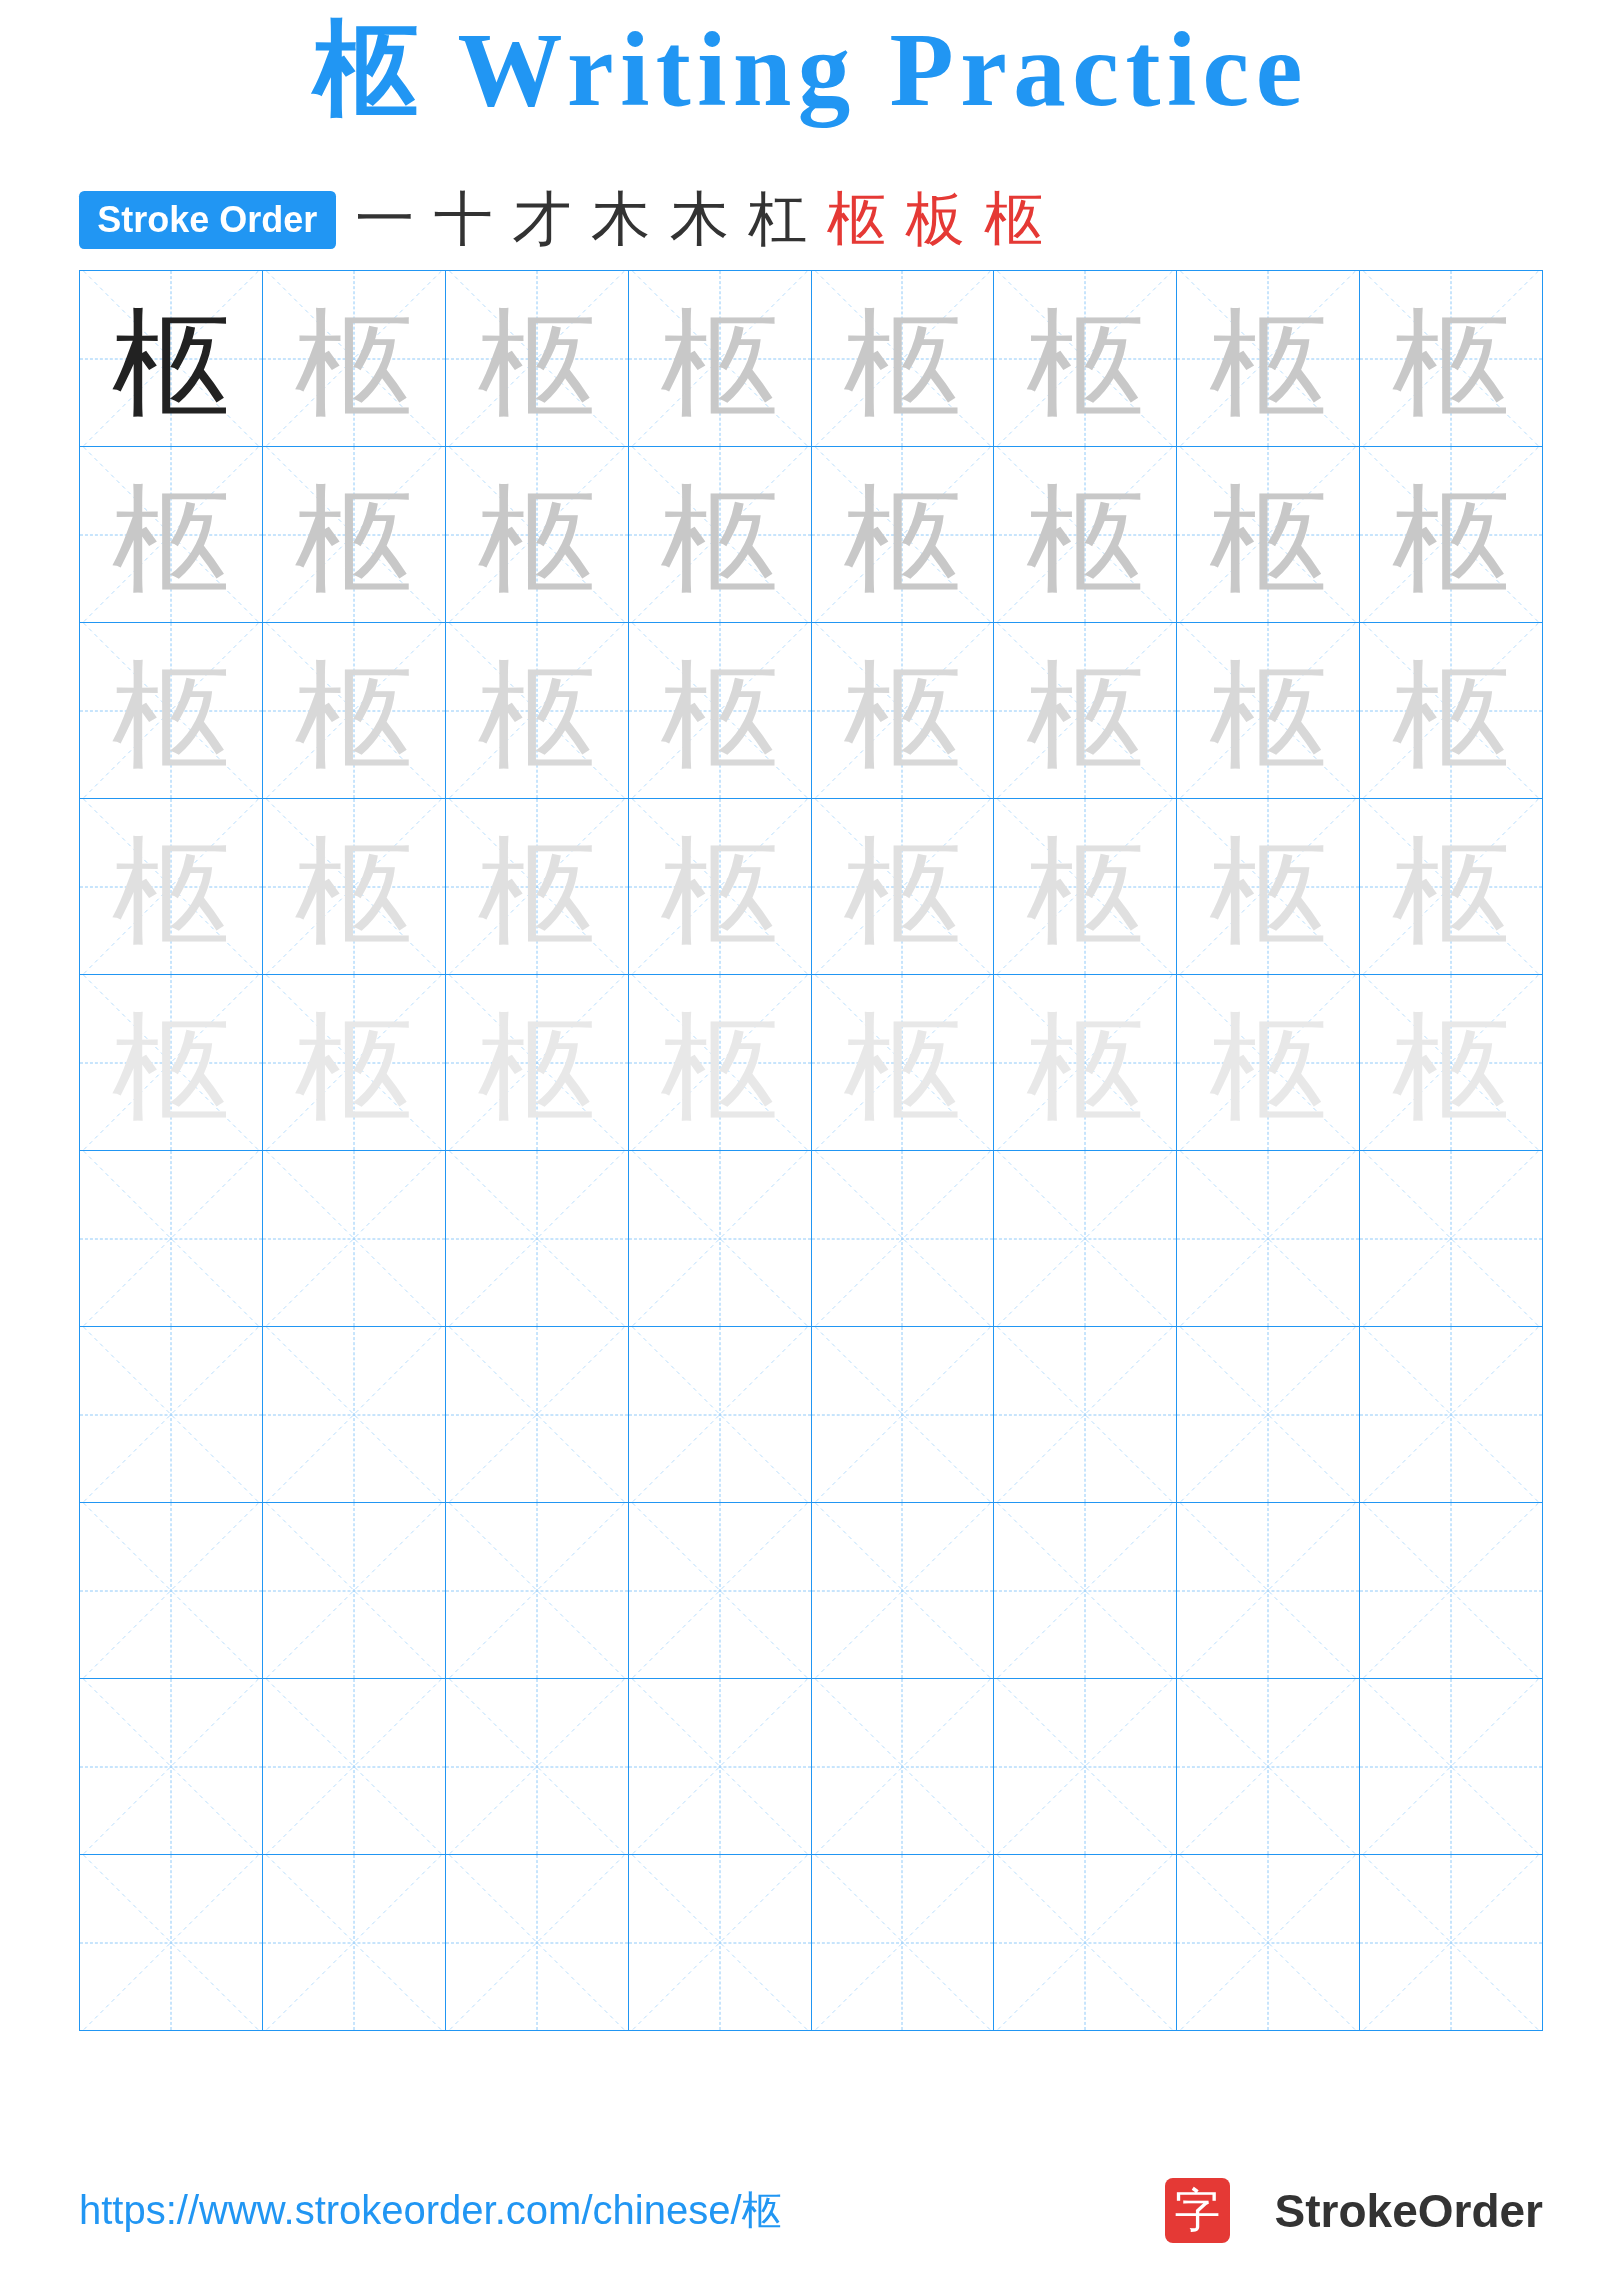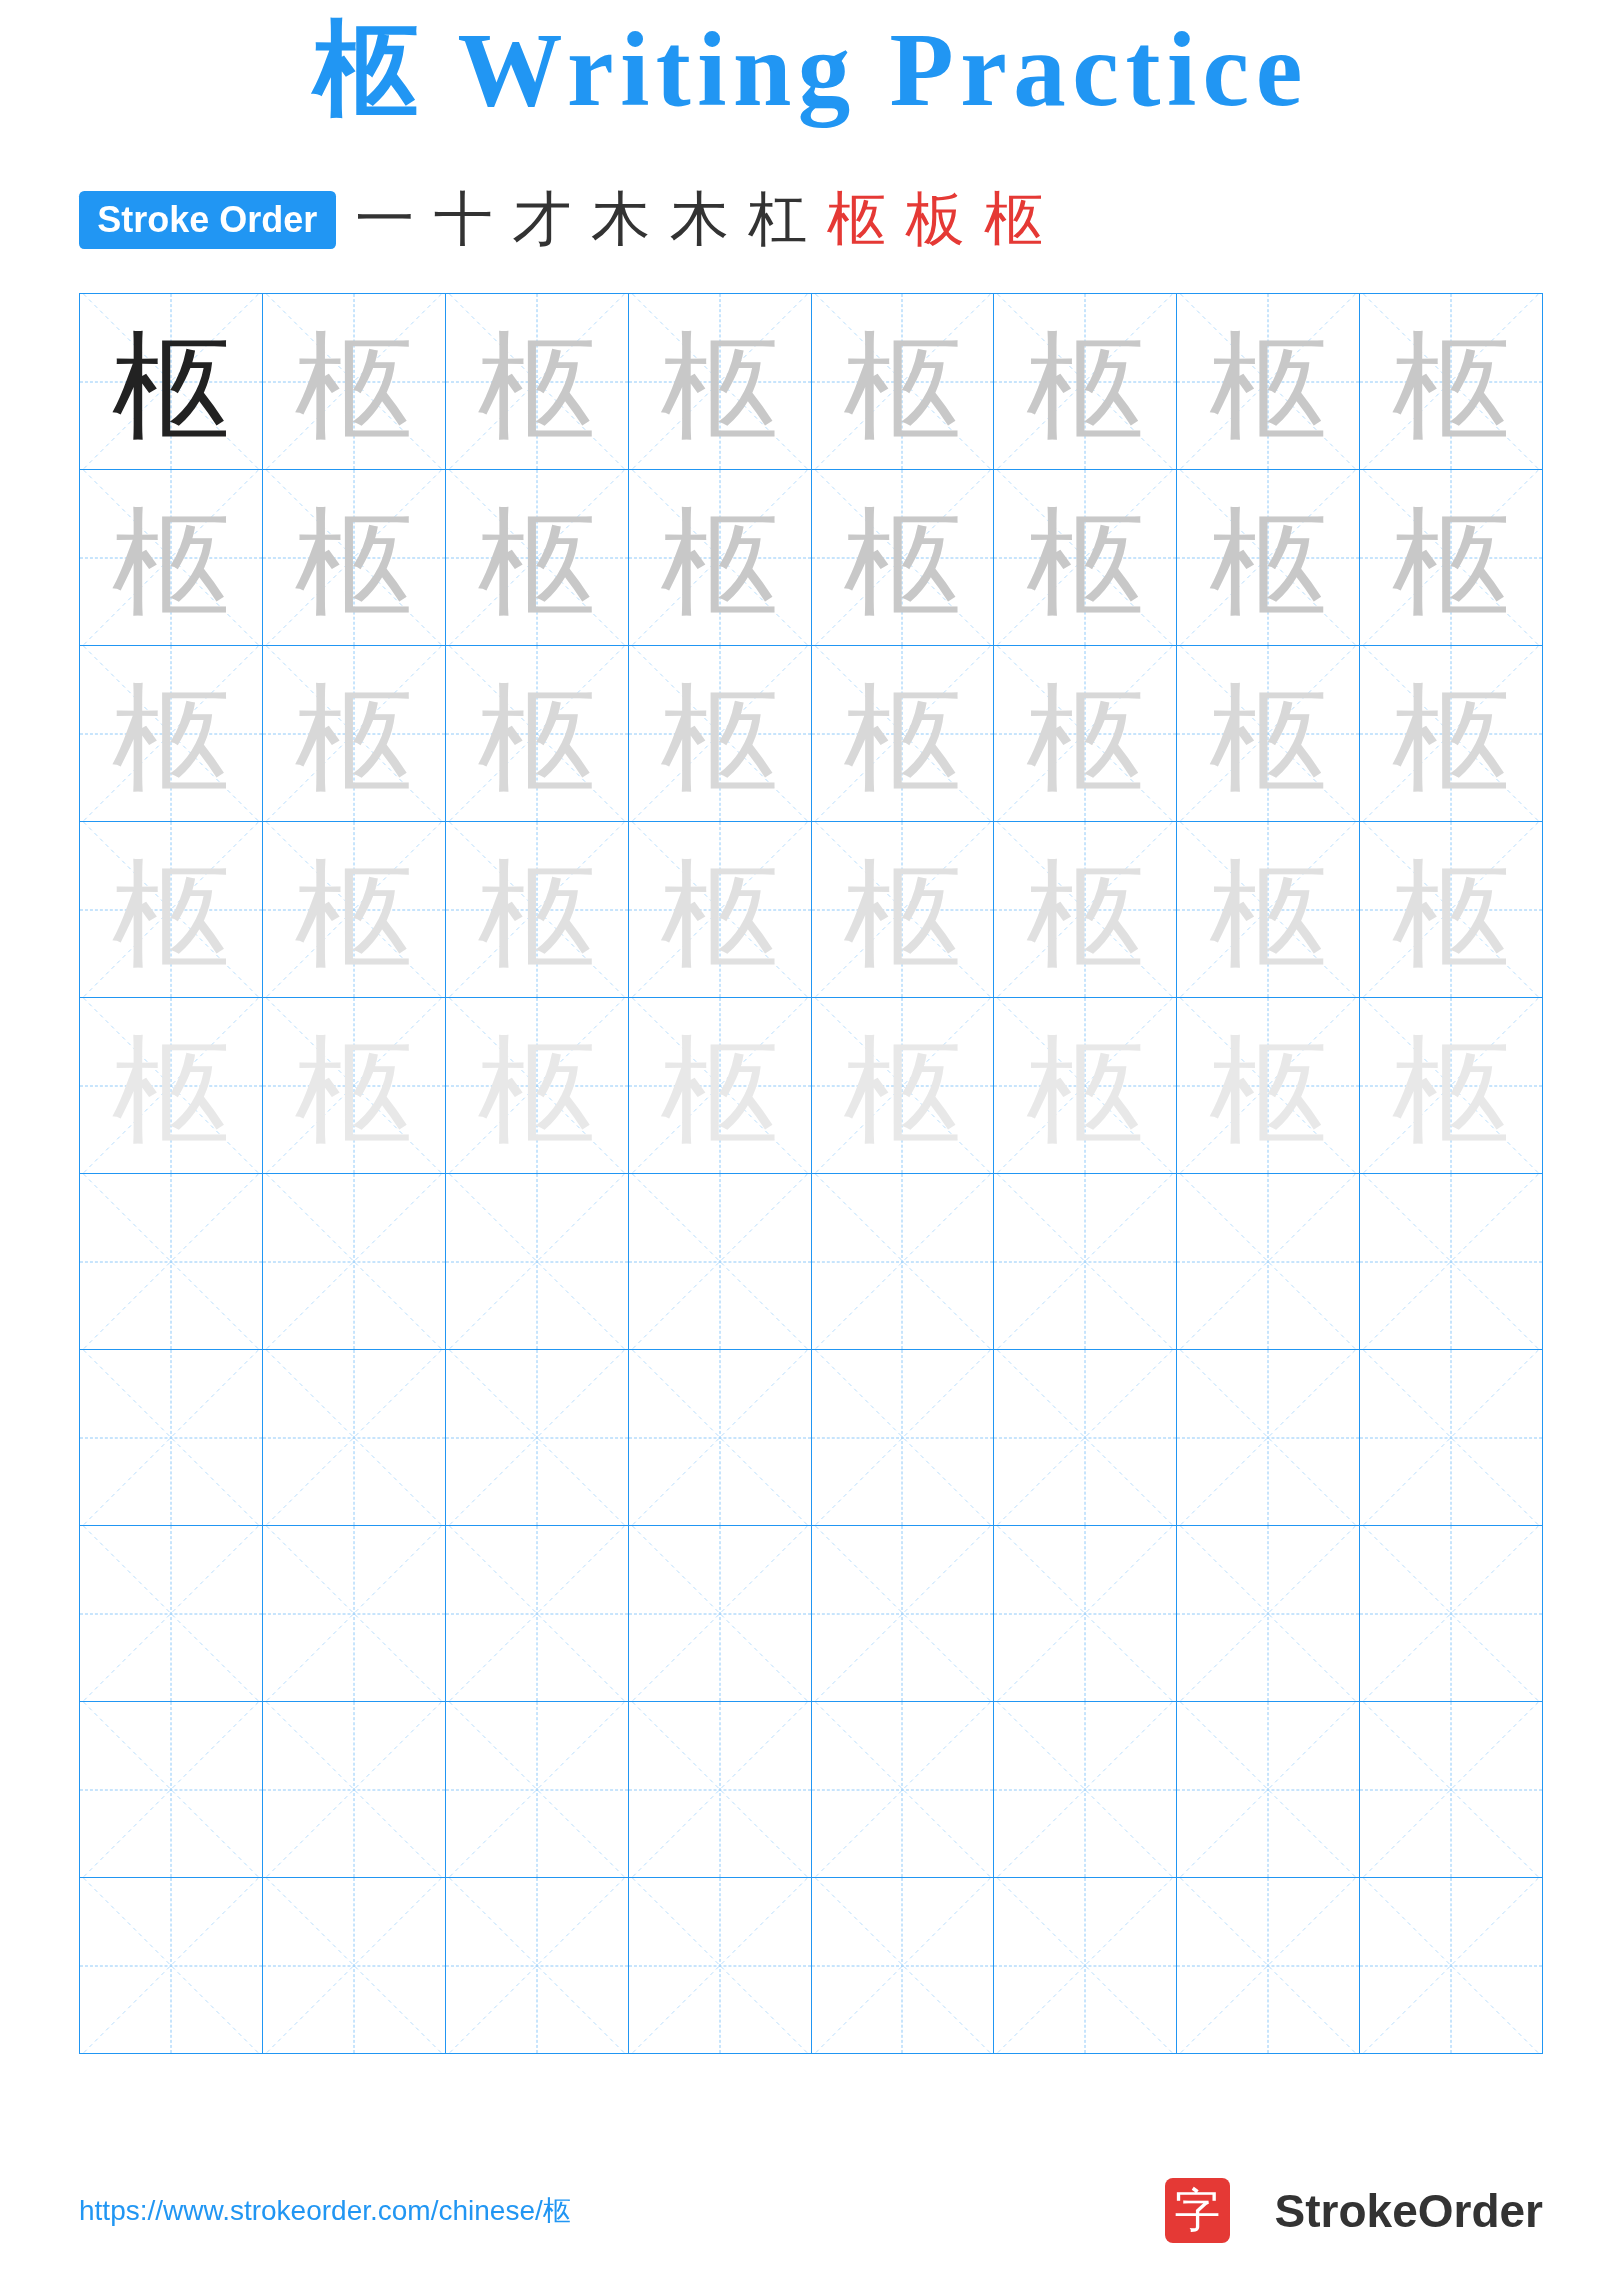--- a/index.html
+++ b/index.html
@@ -22,21 +22,21 @@
       font-weight: bold;
       color: #2196F3;
       letter-spacing: 6.5px;
     }
 
     
     .stroke-order-section {
       display: flex;
       align-items: center;
       padding: 0 79px;
-      margin-bottom: 33px;
+      margin-bottom: 10px;
       gap: 19.6px;
     }
     .stroke-order-badge {
       background: #2196F3;
       color: white;
       font-size: 36px;
       font-weight: bold;
       padding: 7.9px 18.3px;
       border-radius: 5.2px;
       white-space: nowrap;
@@ -128,21 +128,21 @@
       position: absolute;
       bottom: 52px;
       left: 0;
       right: 0;
       display: flex;
       align-items: center;
       justify-content: space-between;
       padding: 0 79px;
     }
     .footer-url {
-      font-size: 28px;
+      font-size: 40px;
       color: #2196F3;
       font-family: Arial, sans-serif;
     }
     .footer-logo {
       display: flex;
       align-items: center;
       gap: 11.8px;
     }
     .footer-logo-icon {
       width: 65px;

